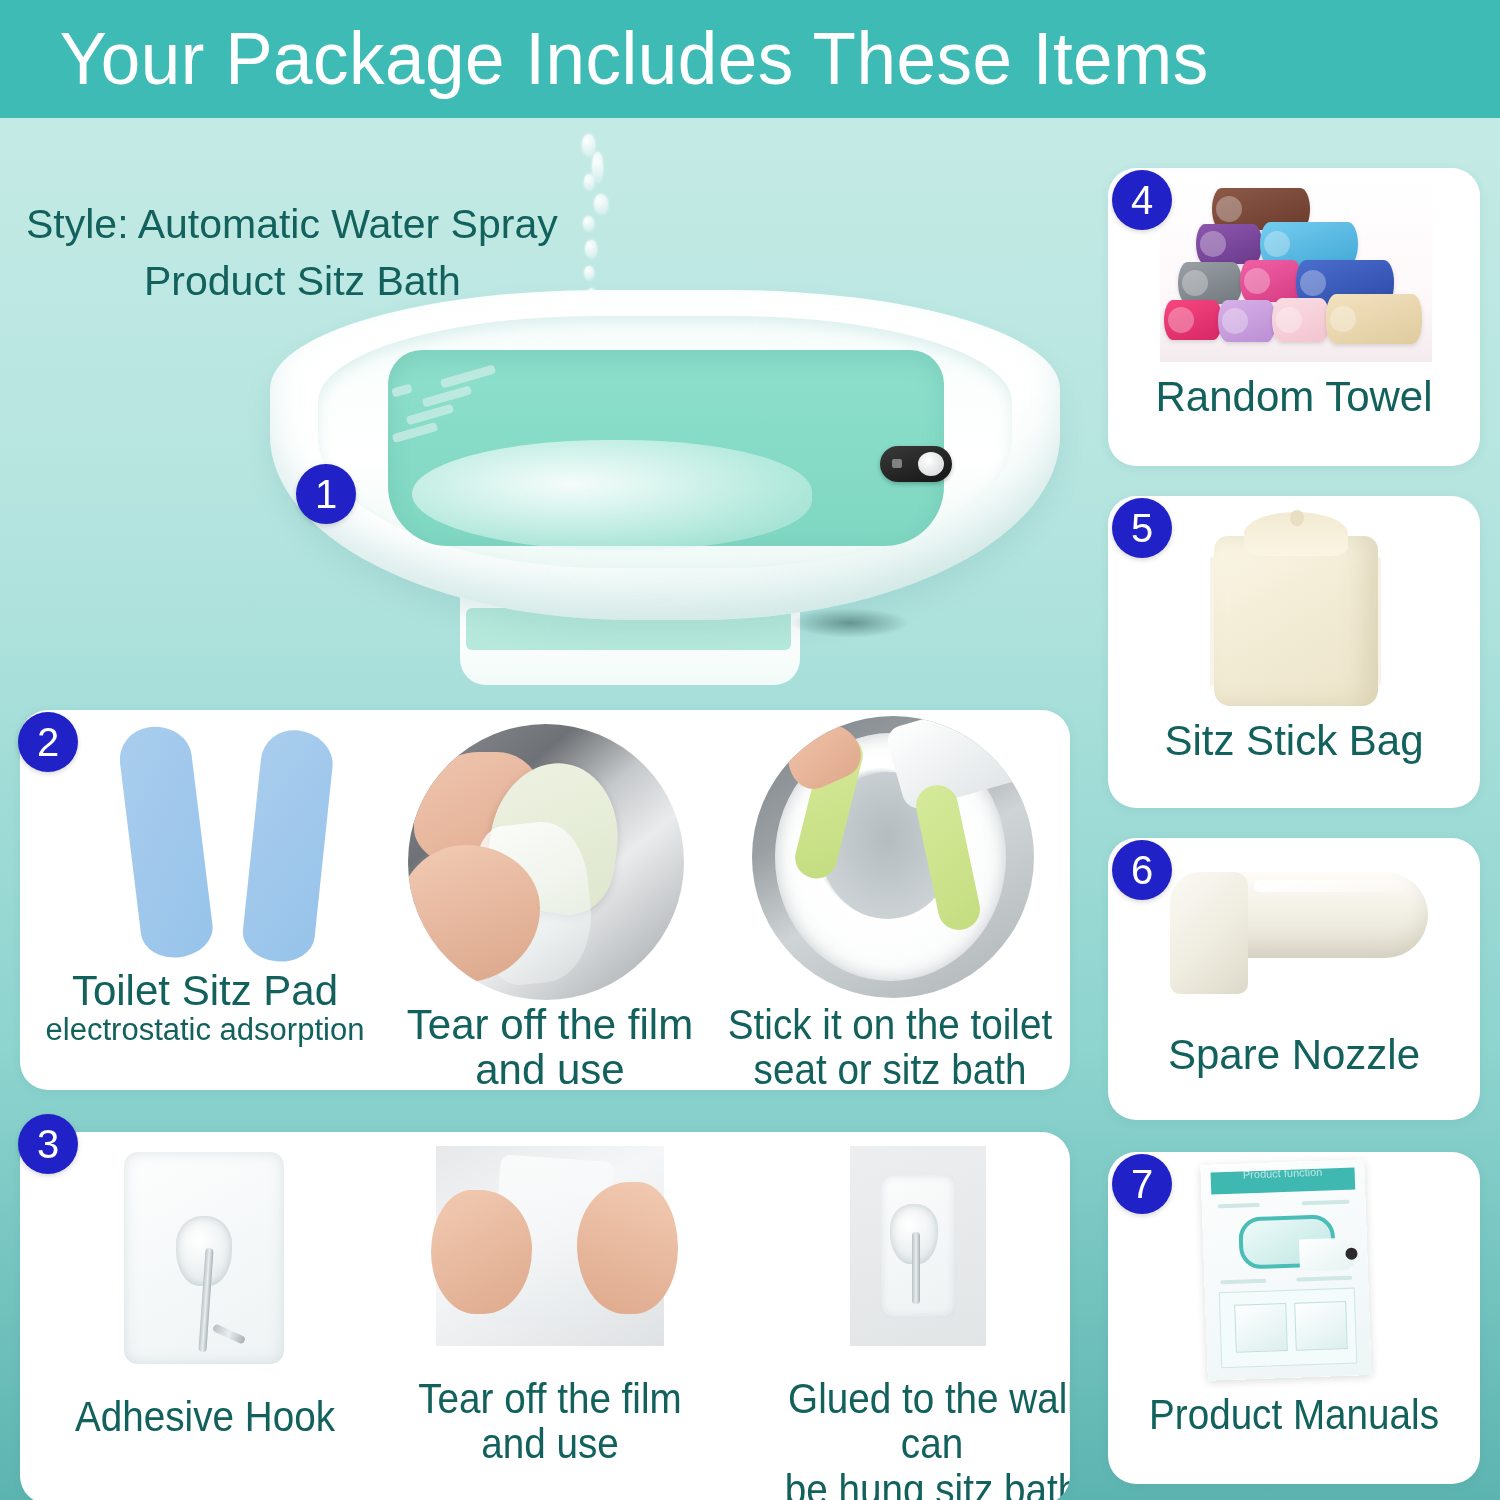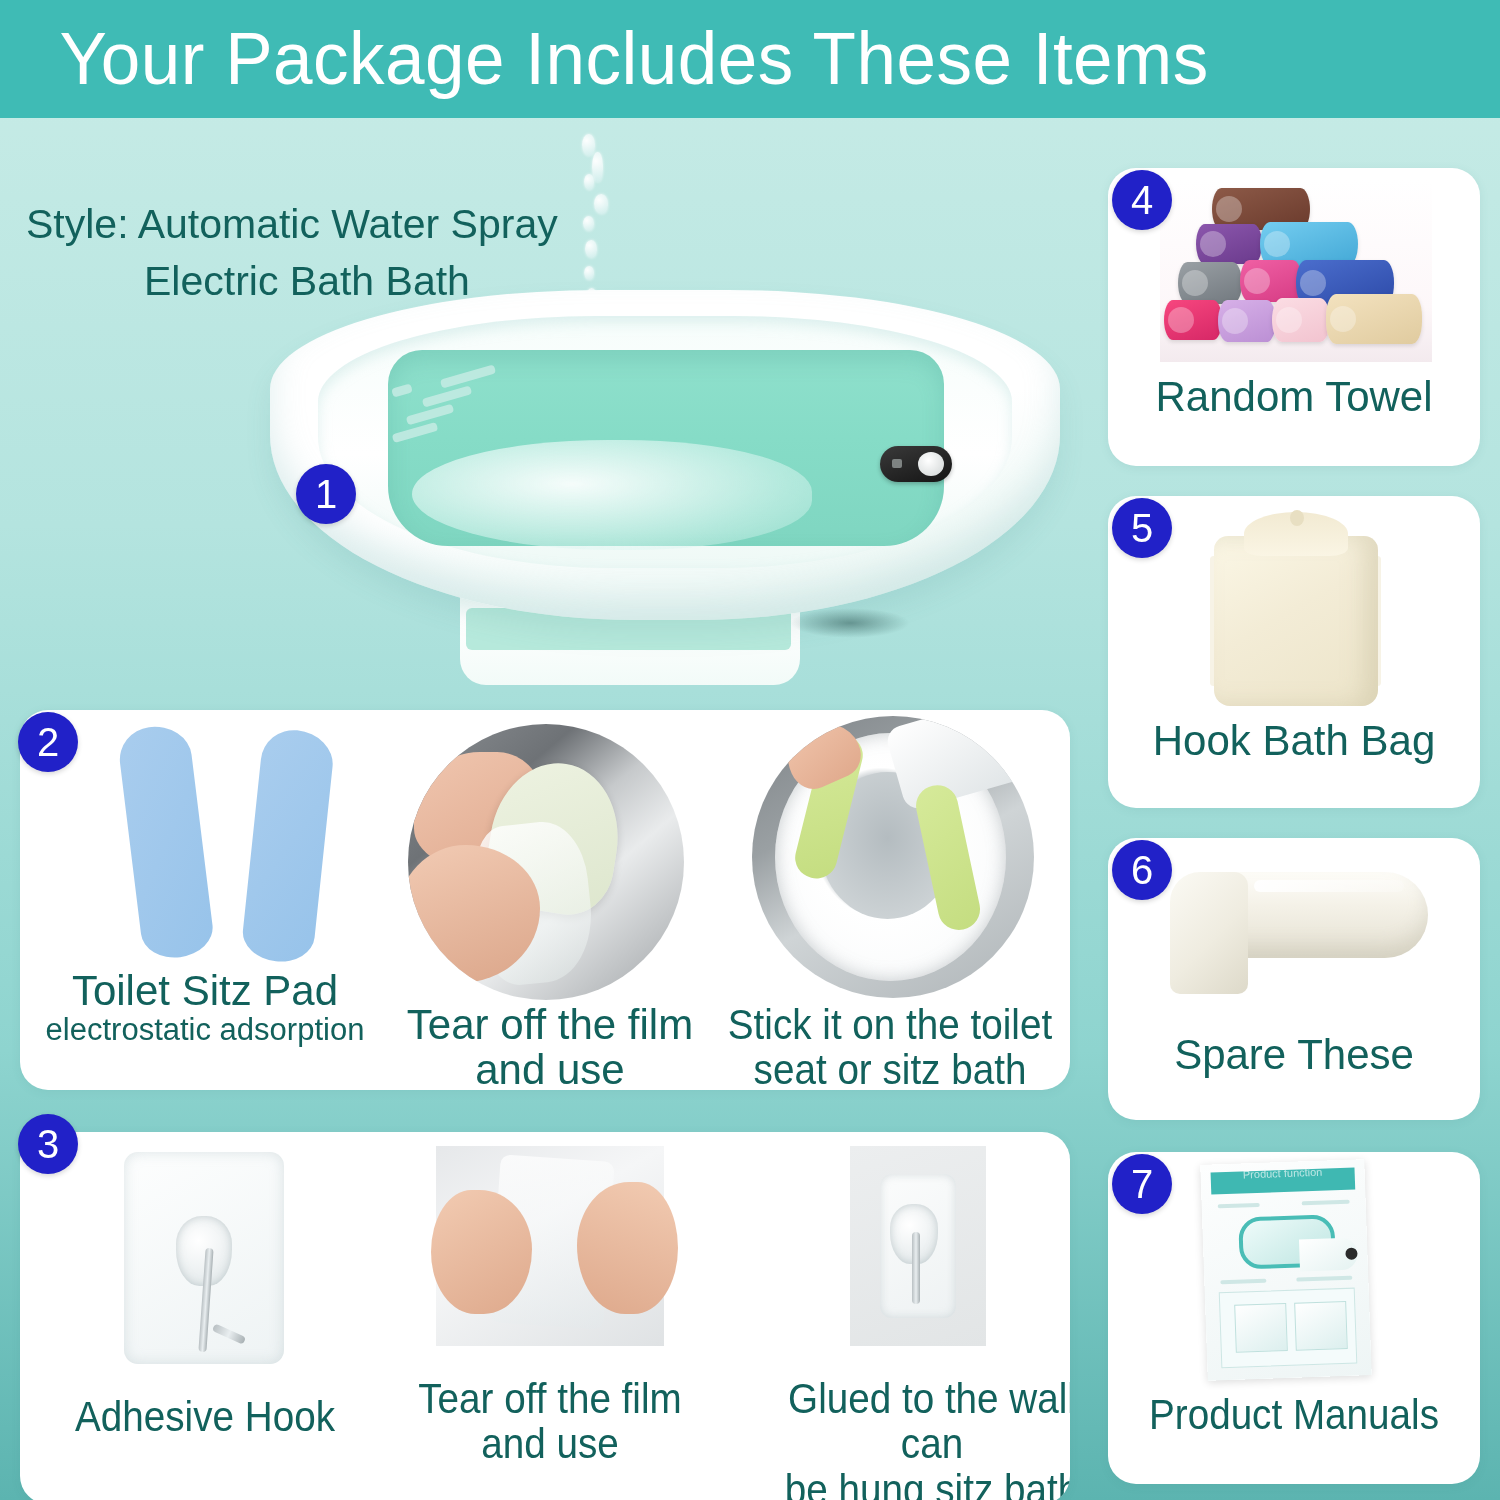--- a/index.html
+++ b/index.html
@@ -222,21 +222,21 @@
 </style>
 </head>
 <body>
 
 <div class="header">
   <div class="header-title">Your Package Includes These Items</div>
 </div>
 
 <div class="style-caption">
   <span>Style: Automatic Water Spray</span>
-  <span class="line2">Electric Bath Bath</span>
+  <span class="line2">Product Sitz Bath</span>
 </div>
 
 <div class="hero">
 
   <div class="water-stream">
     <div class="drop" style="left:12px;top:4px;width:13px;height:22px;"></div>
     <div class="drop" style="left:22px;top:22px;width:11px;height:30px;"></div>
     <div class="drop" style="left:14px;top:44px;width:10px;height:16px;"></div>
     <div class="drop" style="left:24px;top:64px;width:14px;height:20px;"></div>
     <div class="drop" style="left:13px;top:86px;width:11px;height:15px;"></div>
@@ -380,33 +380,33 @@
 
 <div class="card" id="card5">
   <div class="bag">
     <div class="bag-str" style="left:6px;"></div>
     <div class="bag-str" style="left:170px;"></div>
     <div class="bag-body"></div>
     <div class="bag-top"></div>
     <div class="bag-cord"></div>
   </div>
   <div class="cap" style="position:absolute; left:0; top:222px; width:372px;">
-    <div class="cap-main">Hook Bath Bag</div>
+    <div class="cap-main">Sitz Stick Bag</div>
   </div>
 </div>
 <div class="badge" style="left:1112px; top:498px;">5</div>
 
 <div class="card" id="card6">
   <div class="nozzle">
     <div class="nz-h"></div>
     <div class="nz-v"></div>
     <div class="nz-gloss"></div>
   </div>
   <div class="cap" style="position:absolute; left:0; top:194px; width:372px;">
-    <div class="cap-main">Spare These</div>
+    <div class="cap-main">Spare Nozzle</div>
   </div>
 </div>
 <div class="badge" style="left:1112px; top:840px;">6</div>
 
 <div class="card" id="card7">
   <div class="manual">
     <div class="manual-page"></div>
     <div class="manual-band"></div>
     <div class="manual-band-t">Product function</div>
     <div class="manual-line" style="left:16px; top:40px; width:42px;"></div>

